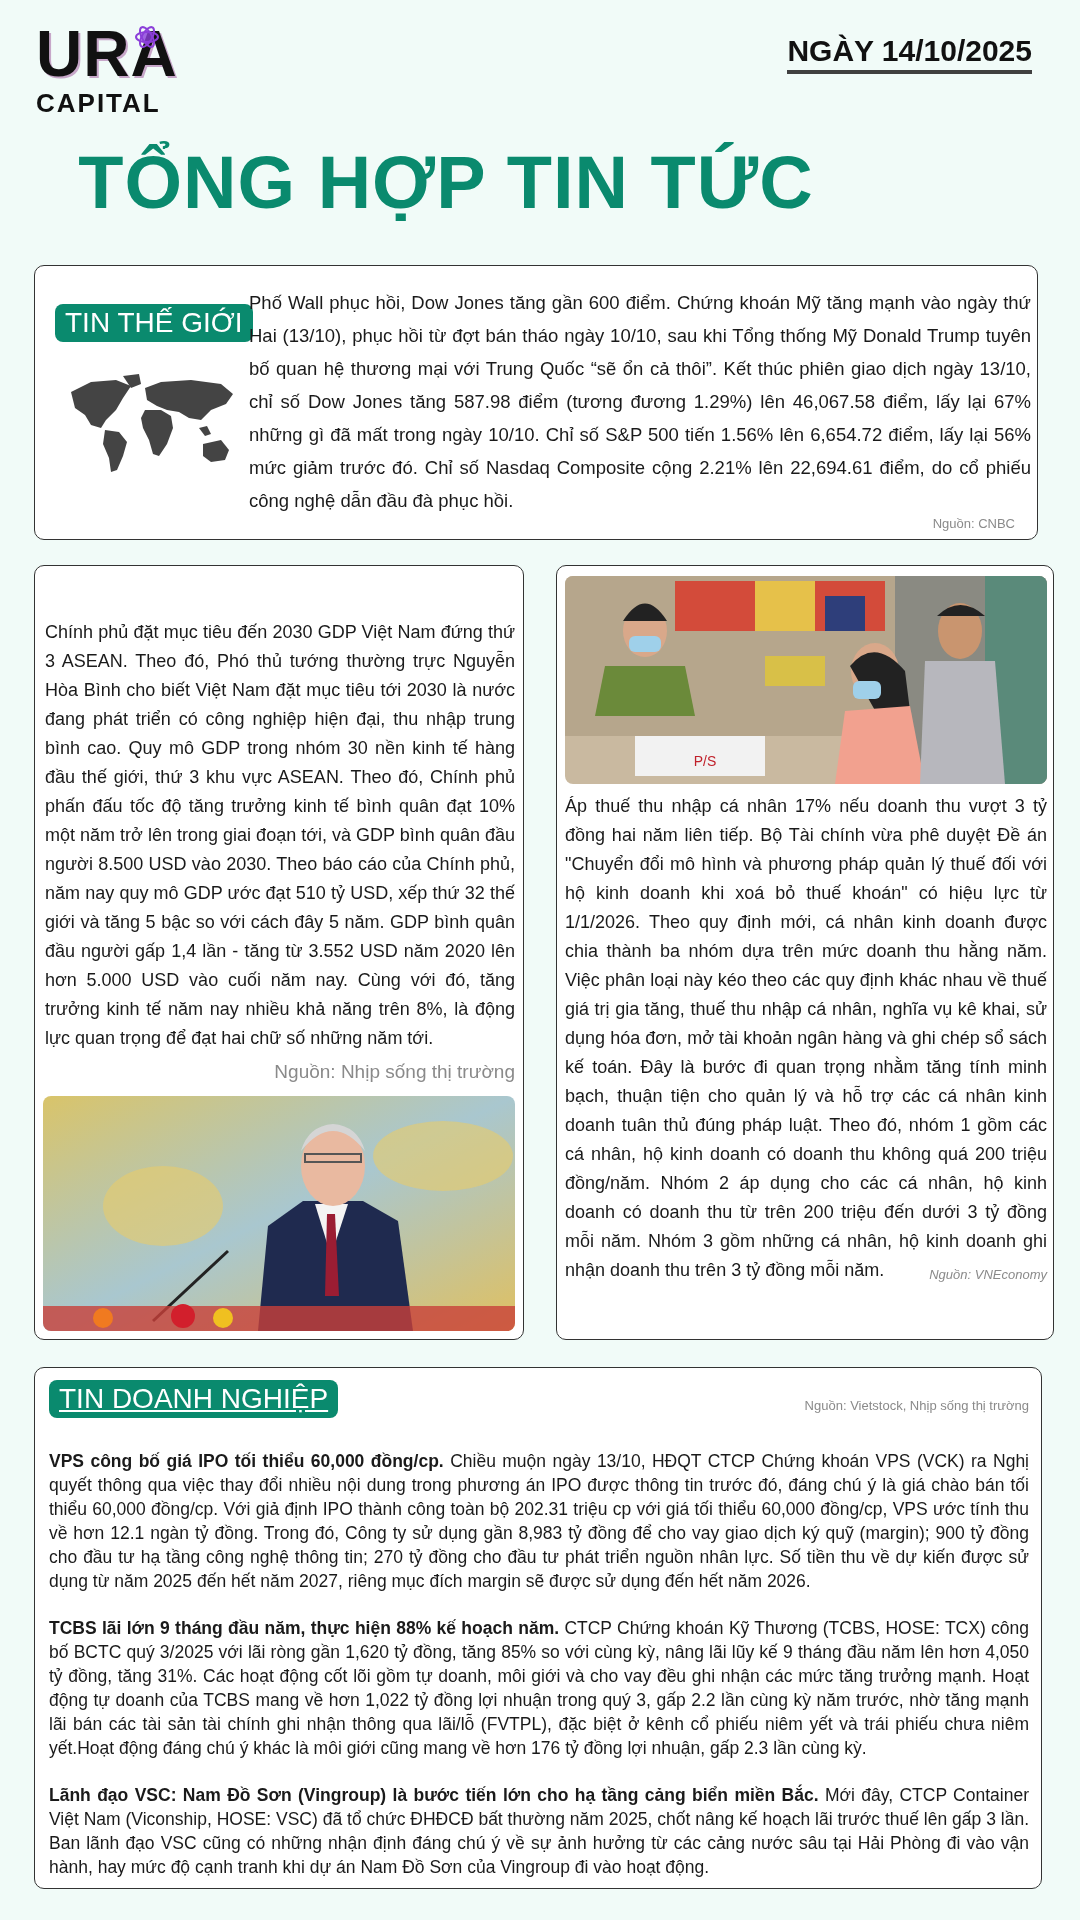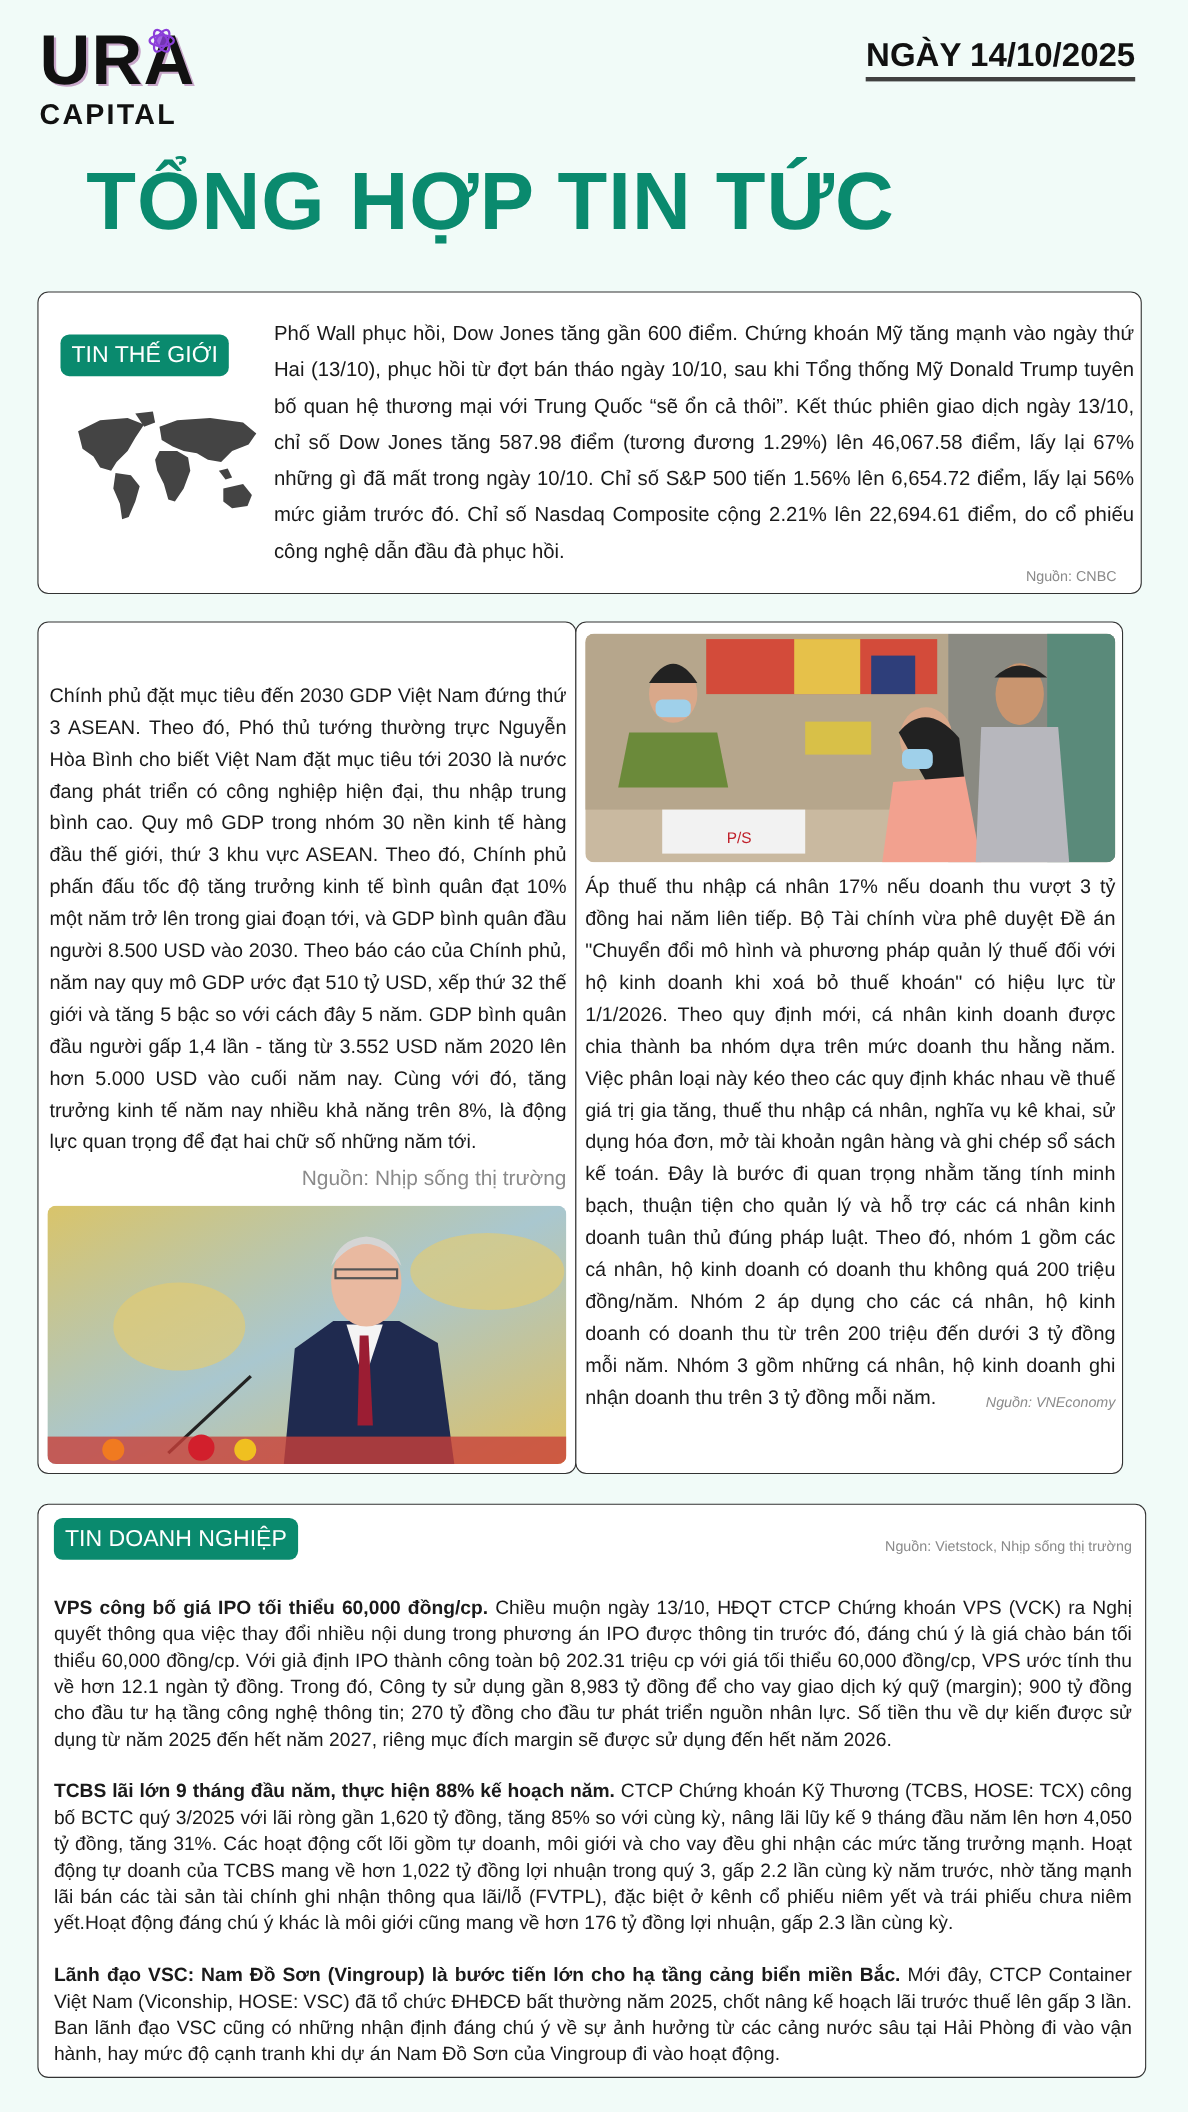--- a/index.html
+++ b/index.html
@@ -11,48 +11,48 @@
     position: relative;
   }
   .logo { position: absolute; left: 36px; top: 28px; }
   .logo-ura { font-size: 64px; font-weight: 700; letter-spacing: 1px; color: #111; line-height: 52px; text-shadow: 2px 2px 0 #c7a7c9; position: relative; display: inline-block; }
   .logo-star { position: absolute; left: 98px; top: -4px; width: 26px; height: 26px; }
   .logo-cap { font-size: 26px; font-weight: 700; letter-spacing: 2px; margin-top: 8px; color: #111; }
   .date { position: absolute; right: 48px; top: 34px; font-size: 30px; font-weight: 700; color: #111; border-bottom: 4px solid #404040; padding-bottom: 2px; line-height: 34px; }
   .main-title { position: absolute; left: 0; width: 892px; top: 140px; text-align: center; font-size: 74px; font-weight: 700; color: #0a8a6e; letter-spacing: 1px; }
 
   .card { position: absolute; background: #fff; border: 1.5px solid #333; border-radius: 10px; box-sizing: border-box; }
-  .badge { display: inline-block; background: #0a8a6e; color: #fff; font-size: 21px; border-radius: 8px; padding: 5px 10px; line-height: 28px; }
+  .badge { display: inline-block; background: #0a8a6e; color: #fff; font-size: 28px; border-radius: 8px; padding: 5px 10px; line-height: 28px; }
   .src { color: #8a8a8a; font-size: 13px; }
   .txt { font-size: 18.5px; line-height: 33px; text-align: justify; }
   .txt b { font-weight: 400; }
 
   
   #world { left: 34px; top: 265px; width: 1004px; height: 275px; }
   #world .badge { position: absolute; left: 20px; top: 38px; }
   #world .map { position: absolute; left: 26px; top: 104px; width: 180px; height: 110px; }
   #world .txt { position: absolute; left: 214px; top: 20px; width: 782px; }
   #world .src { position: absolute; right: 22px; bottom: 8px; }
 
   
   #dom { left: 34px; top: 565px; width: 490px; height: 775px; }
   #dom .badge { position: absolute; left: 8px; top: 12px; }
   #dom .txt { position: absolute; left: 10px; top: 52px; width: 470px; font-size: 18px; line-height: 29px; }
   #dom .src { float: right; font-size: 19px; margin-top: 4px; }
   #dom .photo { position: absolute; left: 8px; bottom: 8px; width: 472px; height: 235px; border-radius: 8px; overflow: hidden; }
 
   
-  #tax { left: 523px; top: 565px; width: 498px; height: 775px; }
+  #tax { left: 556px; top: 565px; width: 498px; height: 775px; }
   #tax .photo { position: absolute; left: 8px; top: 10px; width: 482px; height: 208px; border-radius: 8px; overflow: hidden; }
   #tax .txt { position: absolute; left: 8px; top: 226px; width: 482px; font-size: 18px; line-height: 29px; }
   #tax .src { float: right; font-style: italic; font-size: 13px; margin-top: 4px; }
 
   
   #biz { left: 34px; top: 1367px; width: 1008px; height: 522px; }
-  #biz .badge { position: absolute; left: 14px; top: 12px; }
+  #biz .badge { position: absolute; left: 14px; top: 12px; text-decoration: underline; }
   #biz .src { position: absolute; right: 12px; top: 30px; }
   #biz .list { position: absolute; left: 14px; top: 58px; width: 980px; }
   #biz .para { font-size: 17.5px; line-height: 24px; text-align: justify; margin-bottom: 5px; margin-top: 23px; }
 </style>
 </head>
 <body>
 
 <div class="logo">
   <div class="logo-ura">URA</div>
   <svg class="logo-star" viewBox="0 0 26 26">

